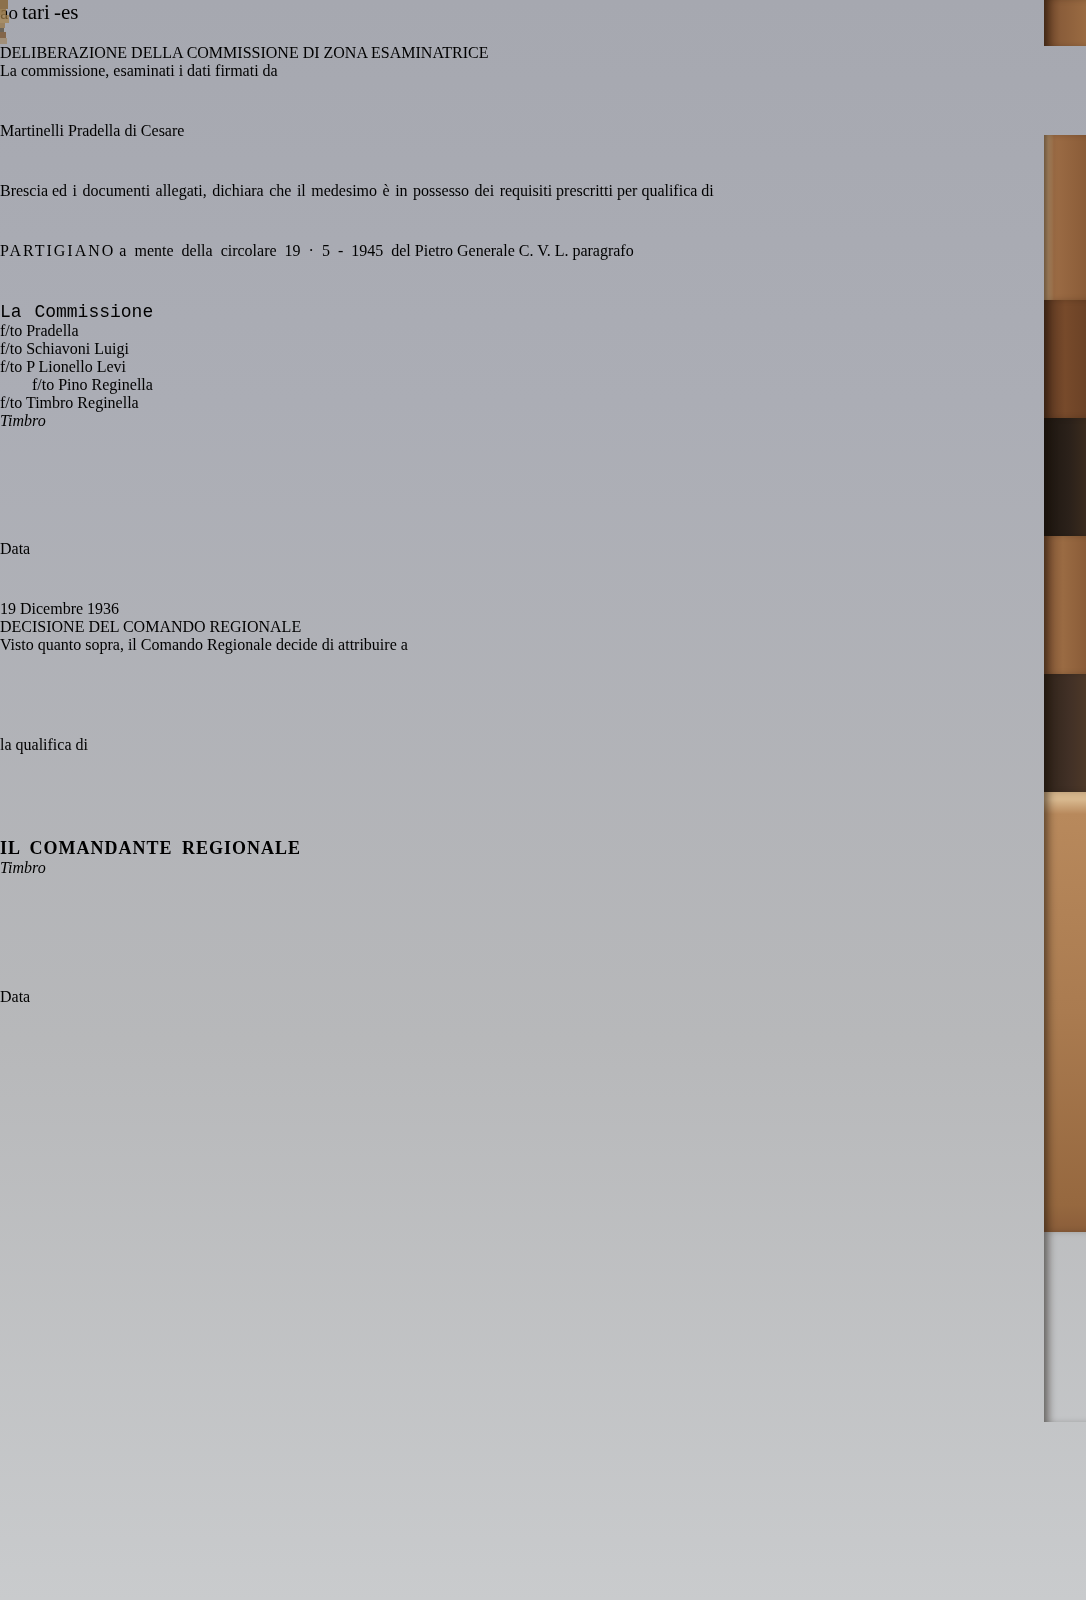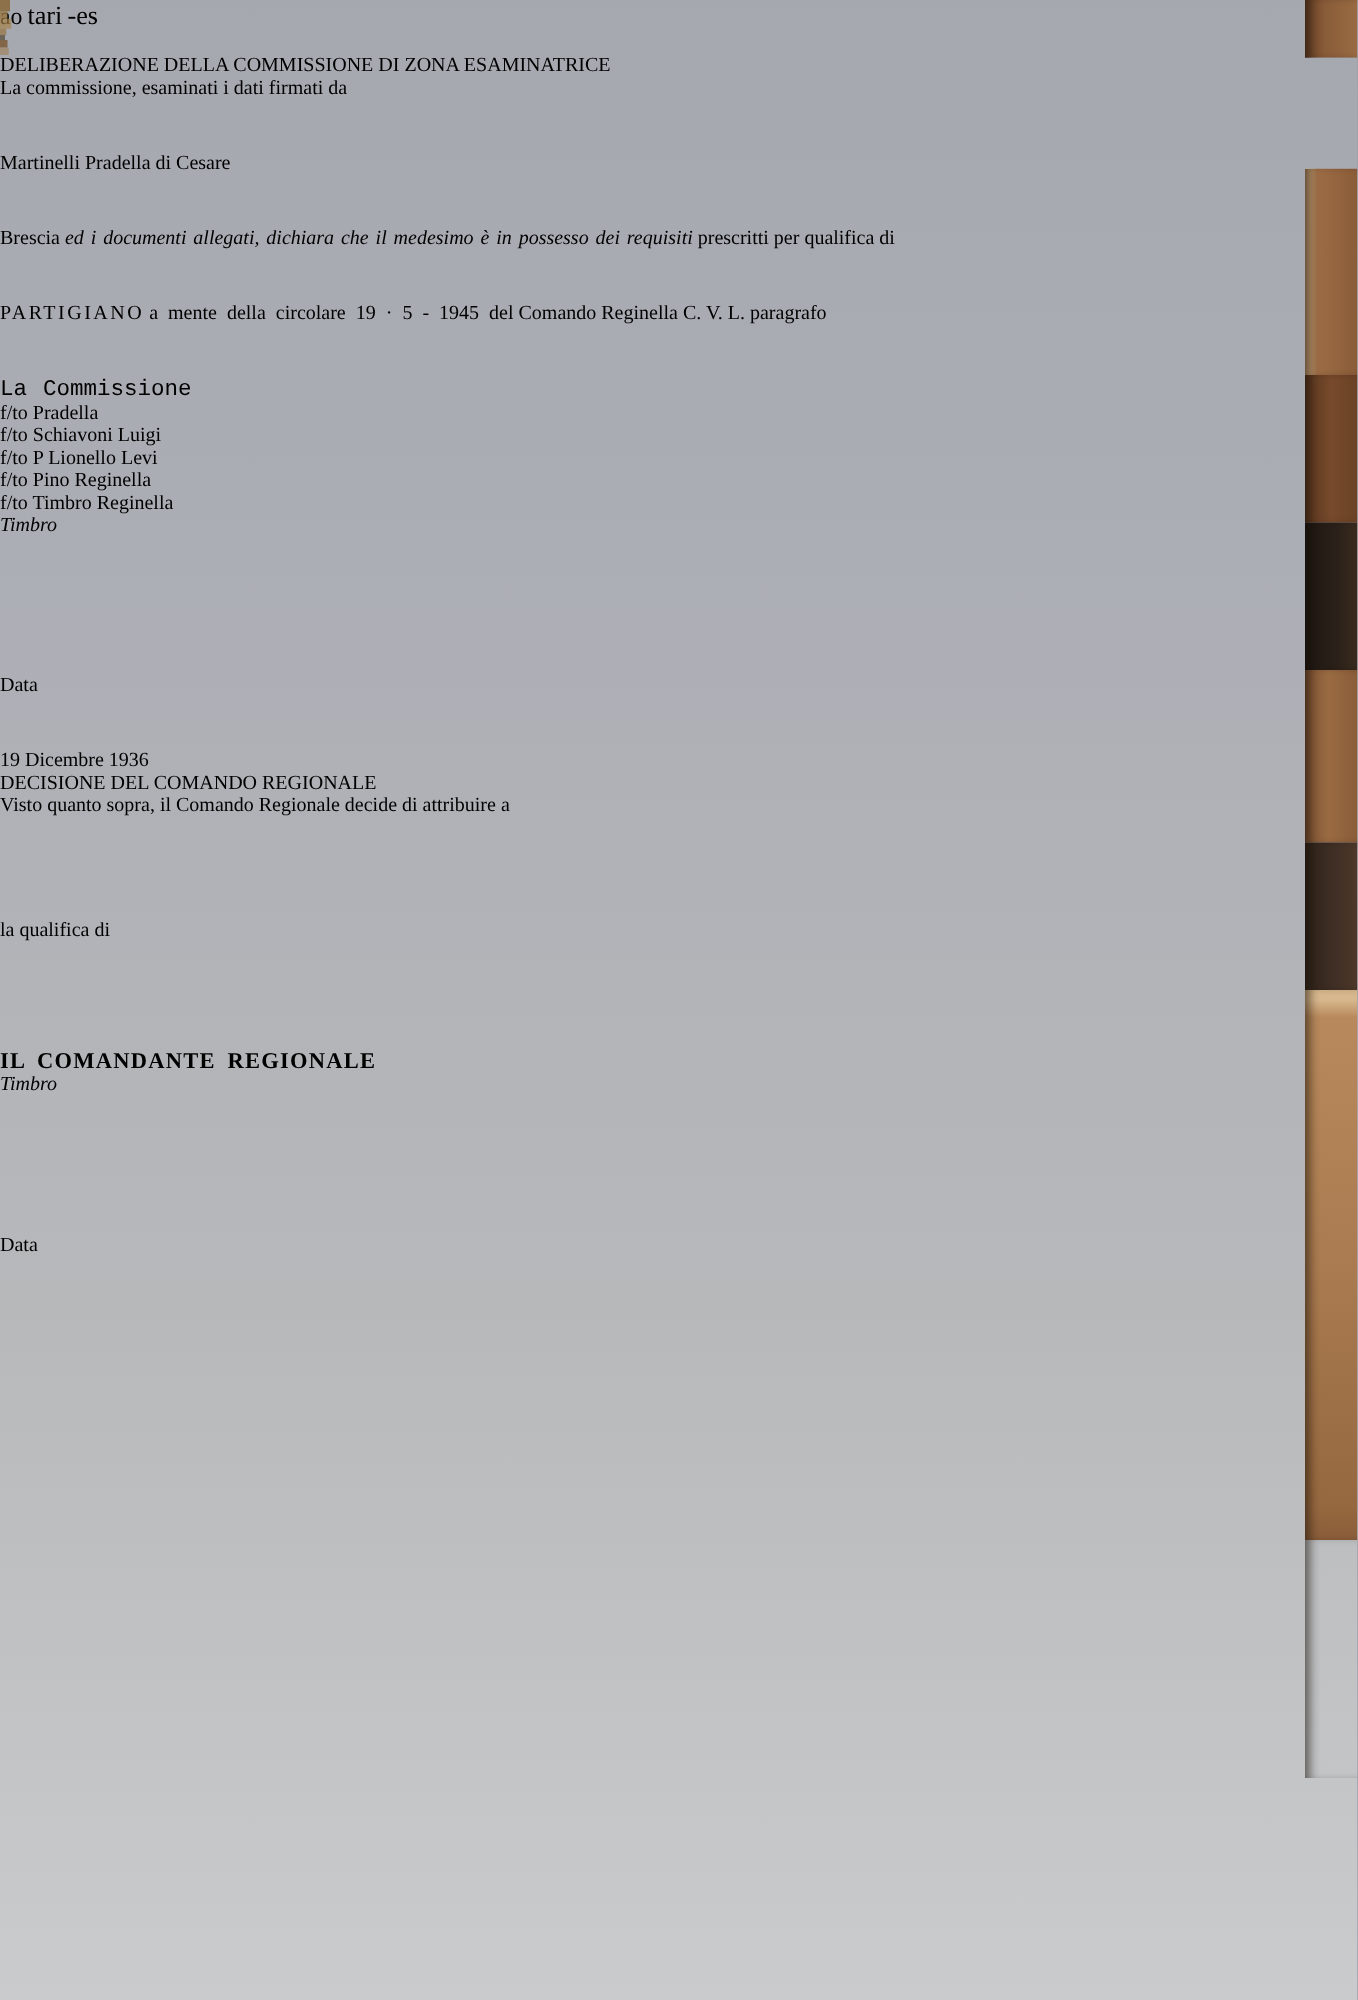--- a/index.html
+++ b/index.html
@@ -119,42 +119,42 @@
 
     
     <div class="print title1">DELIBERAZIONE DELLA COMMISSIONE DI ZONA ESAMINATRICE</div>
 
     <span class="print" style="left:83px;top:205px;">La commissione, esaminati i dati firmati da</span>
     <div class="dots" style="left:452px;top:185px;width:536px;height:42px;"></div>
     <span class="typed" style="left:468px;top:200px;">Martinelli Pradella di  Cesare</span>
 
     <div class="dots" style="left:83px;top:225px;width:240px;height:42px;"></div>
     <span class="typed" style="left:146px;top:239px;">Brescia</span>
-    <span class="print" style="left:338px;top:246px;word-spacing:1.5px;font-style:italic;">ed i documenti allegati, dichiara che il medesimo è in possesso dei requisiti</span>
+    <span class="print" style="left:338px;top:246px;word-spacing:1.5px;">ed i documenti allegati, dichiara che il medesimo è in possesso dei requisiti</span>
 
     <span class="print" style="left:83px;top:284px;">prescritti per qualifica di</span>
     <div class="dots" style="left:296px;top:264px;width:328px;height:42px;"></div>
     <span class="typed" style="left:368px;top:277px;letter-spacing:2px;">PARTIGIANO</span>
     <span class="print" style="left:634px;top:284px;word-spacing:4px;">a mente della circolare 19 · 5 - 1945 del</span>
 
-    <span class="print" style="left:83px;top:318px;">Comando Reginella C. V. L. paragrafo</span>
+    <span class="print" style="left:83px;top:318px;">Pietro Generale C. V. L. paragrafo</span>
     <div class="dots" style="left:422px;top:298px;width:124px;height:42px;"></div>
 
     <span class="print" style="left:740px;top:352px;word-spacing:2px;font-size:18px;font-family:Liberation Mono, monospace;">La Commissione</span>
 
     <div class="sig-row" style="top:384px;">
       <span class="typed">f/to Pradella</span>
     </div>
     <div class="sig-row" style="top:461px;">
       <span class="typed">f/to Schiavoni Luigi</span>
     </div>
     <div class="sig-row" style="top:423px;">
       <span class="typed">f/to P Lionello Levi</span>
     </div>
-    <div class="sig-row" style="top:536px;">
+    <div class="sig-row" style="top:536px;padding-left:32px;">
       <span class="typed">f/to Pino Reginella</span>
     </div>
     <div class="sig-row" style="top:571px;">
       <span class="typed">f/to Timbro Reginella</span>
     </div>
 
     <div class="timbro" style="left:363px;top:387px;width:158px;height:128px;">
       <em>Timbro</em>
     </div>
 

